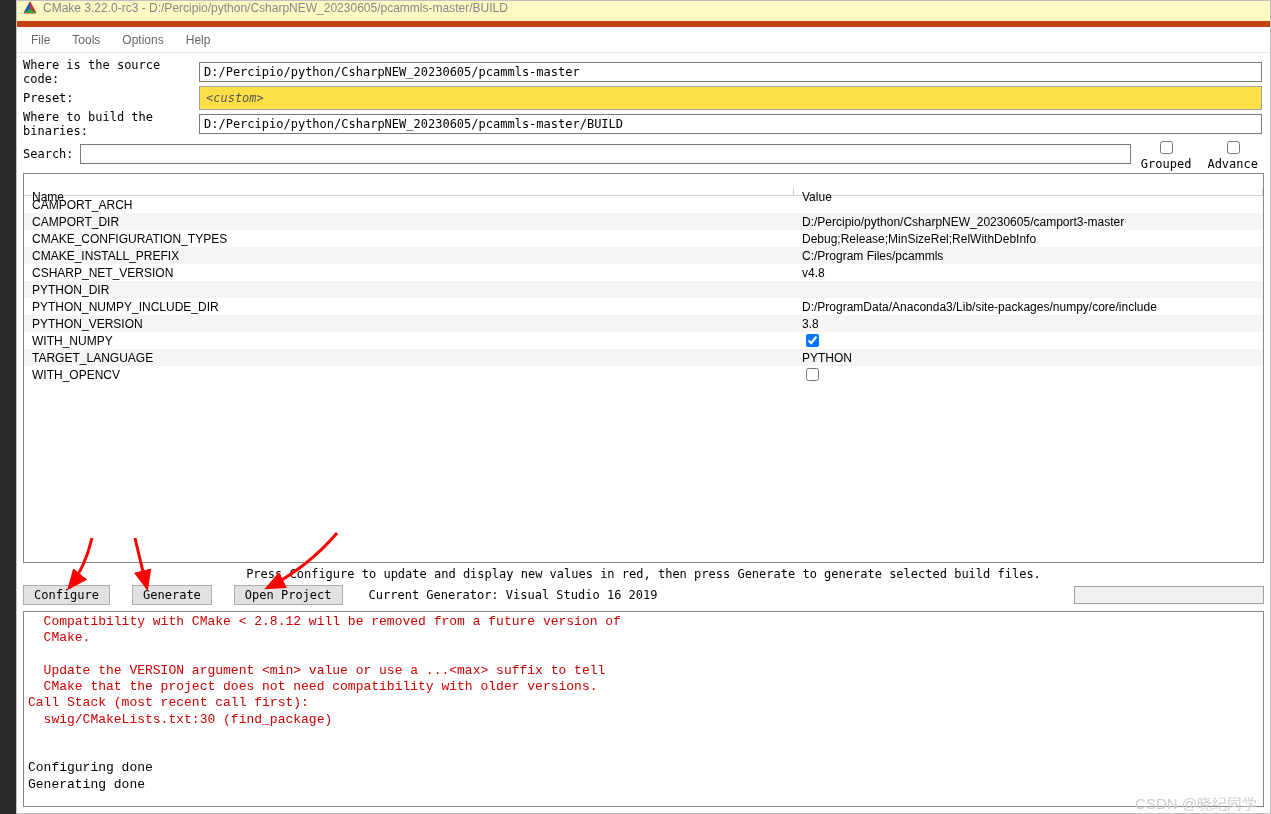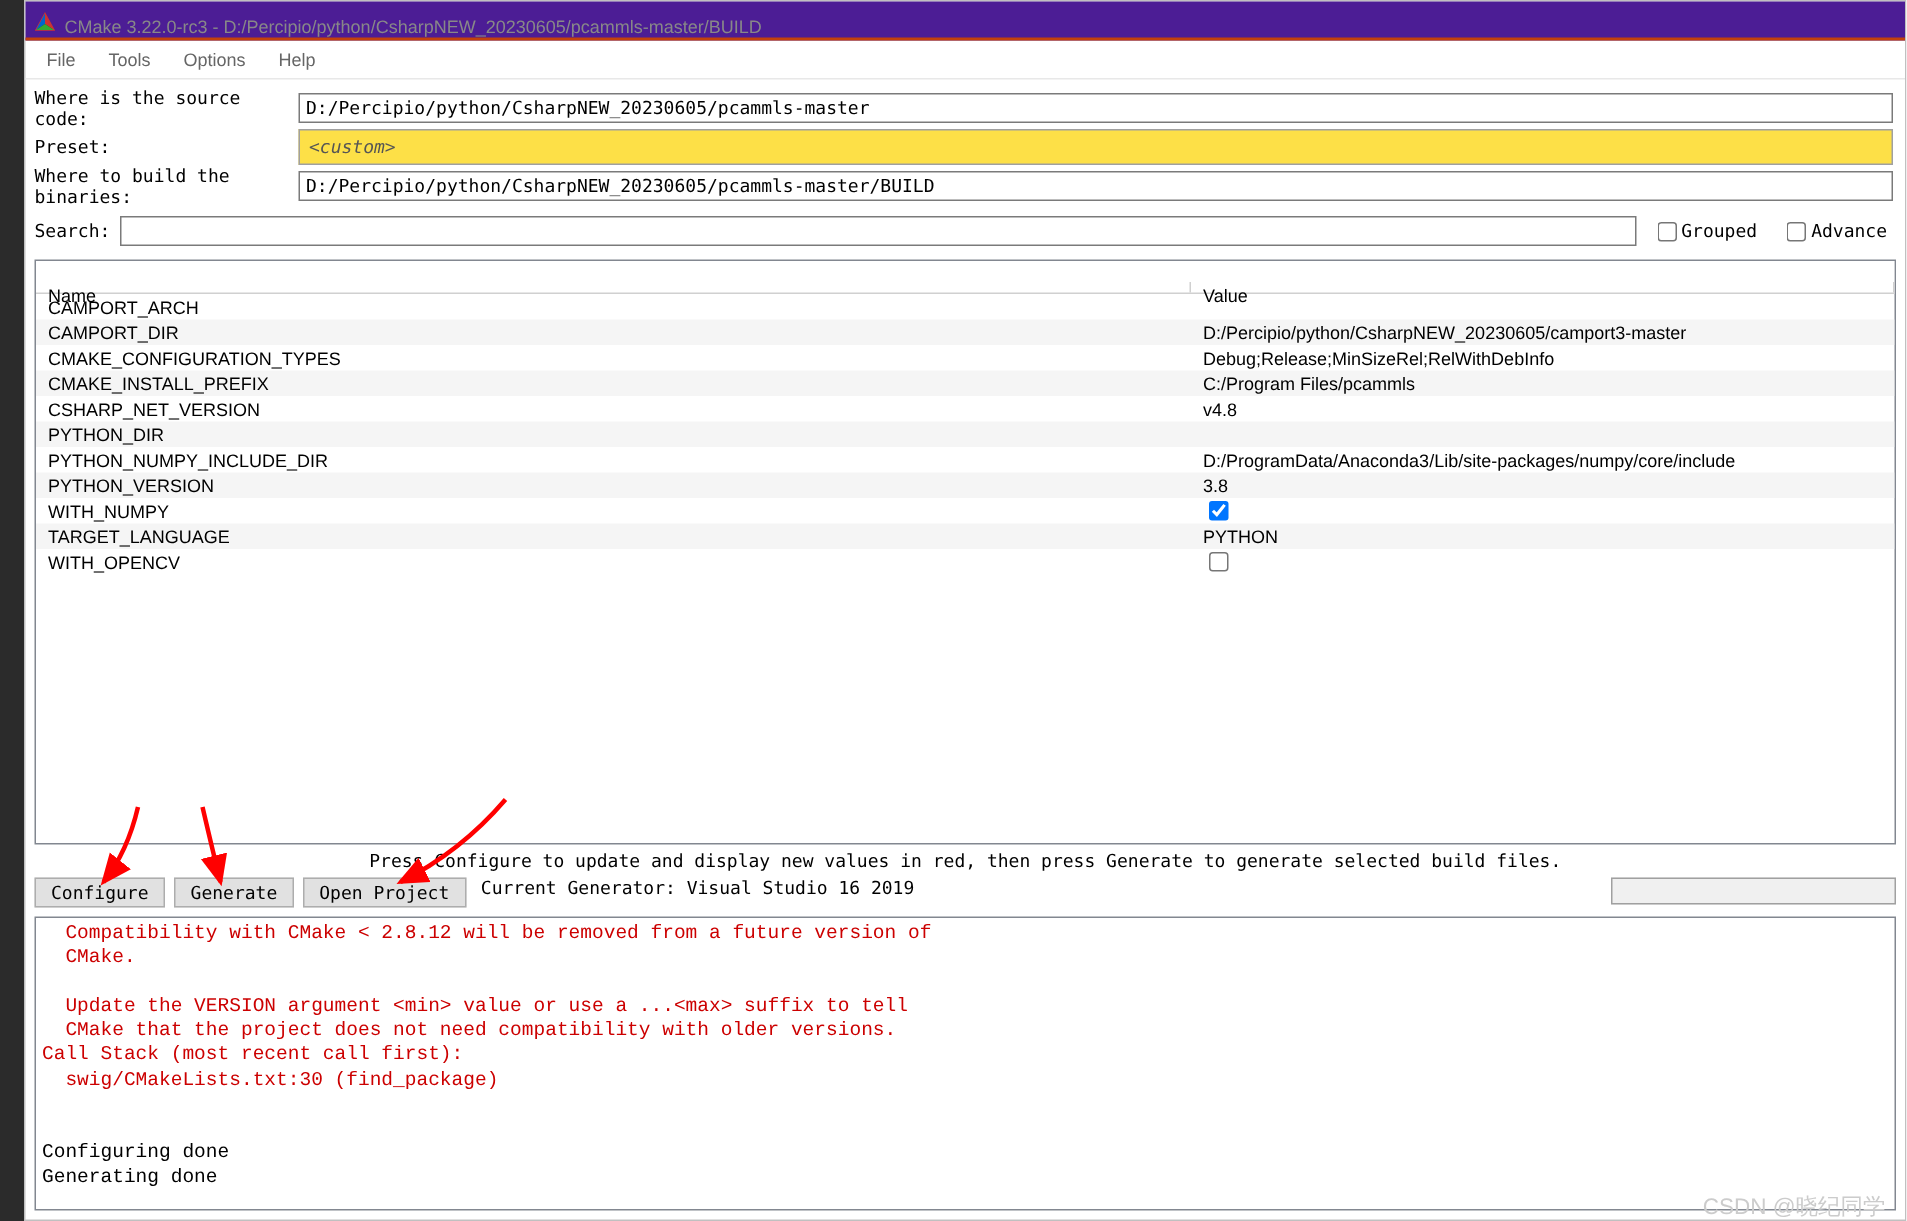--- a/index.html
+++ b/index.html
@@ -22,26 +22,26 @@
   }
   .main-window {
     flex: 1;
     display: flex;
     flex-direction: column;
     height: 100%;
     border: 1px solid #c0c0c0;
   }
   .titlebar {
     height: 26px;
-    background: #4c1d95;
-    display: flex;
-    align-items: flex-end;
+    background: #fef9c3;
+    display: flex;
+    align-items: flex-start;
     padding: 0 6px;
     color: #888;
-    border-bottom: 2px solid #c2410c;
+    border-bottom: 6px solid #c2410c;
   }
   .titlebar .logo { margin-right: 6px; }
   .menubar {
     height: 26px;
     display: flex;
     align-items: center;
     padding: 0 4px;
     gap: 2px;
     color: #666;
     border-bottom: 1px solid #e8e8e8;
@@ -91,21 +91,21 @@
   .search-row label {
     font-family: "SimSun","NSimSun",monospace;
     margin-right: 6px;
   }
   .search-row input {
     flex: 1;
     border: 1px solid #7a7a7a;
     height: 20px;
     padding: 0 4px;
   }
-  .search-row .chk { margin-left: 10px; display: flex; align-items: center; }
+  .search-row .chk { margin-left: 10px; display: flex; align-items: center; flex-direction: column; }
   .search-row .chk input { flex: none; width: 13px; height: 13px; margin-right: 3px; }
   .vars-area {
     margin: 4px 6px 2px 6px;
     border: 1px solid #828790;
     height: 390px;
     overflow: auto;
     position: relative;
   }
   .vars-header {
     display: flex;
@@ -131,23 +131,24 @@
   .var-row .vval input[type=checkbox] { width: 13px; height: 13px; }
   .hint-line {
     text-align: center;
     font-family: "SimSun","NSimSun",monospace;
     font-size: 12px;
     padding: 2px 0;
     color: #000;
   }
   .button-row {
     display: flex;
+    align-items: center;
     padding: 2px 6px;
     font-family: "SimSun","NSimSun",monospace;
-    gap: 6px;
+    gap: 22px;
     position: relative;
   }
   .button-row button {
     font-family: "SimSun","NSimSun",monospace;
     font-size: 12px;
     padding: 2px 10px;
     background: #e1e1e1;
     border: 1px solid #adadad;
     cursor: pointer;
   }

